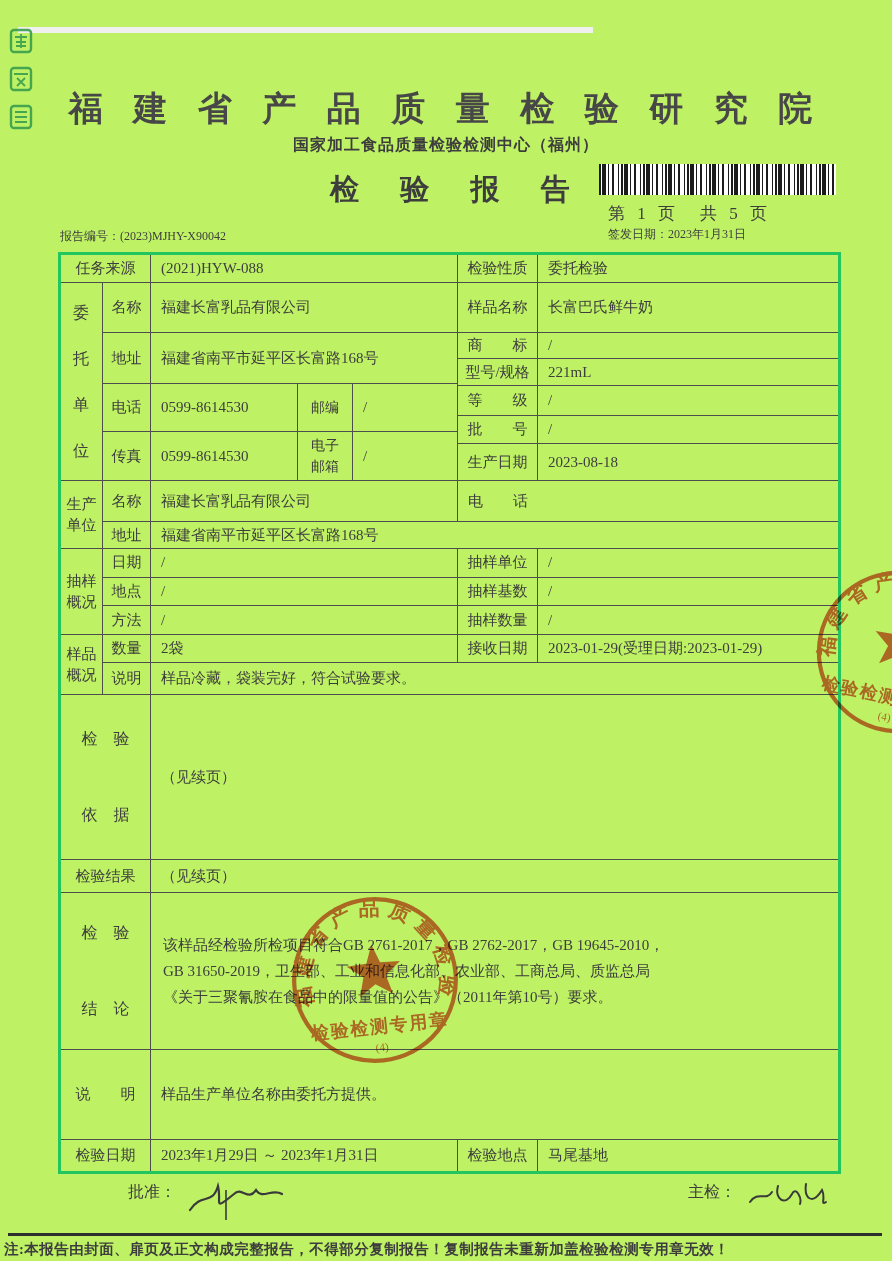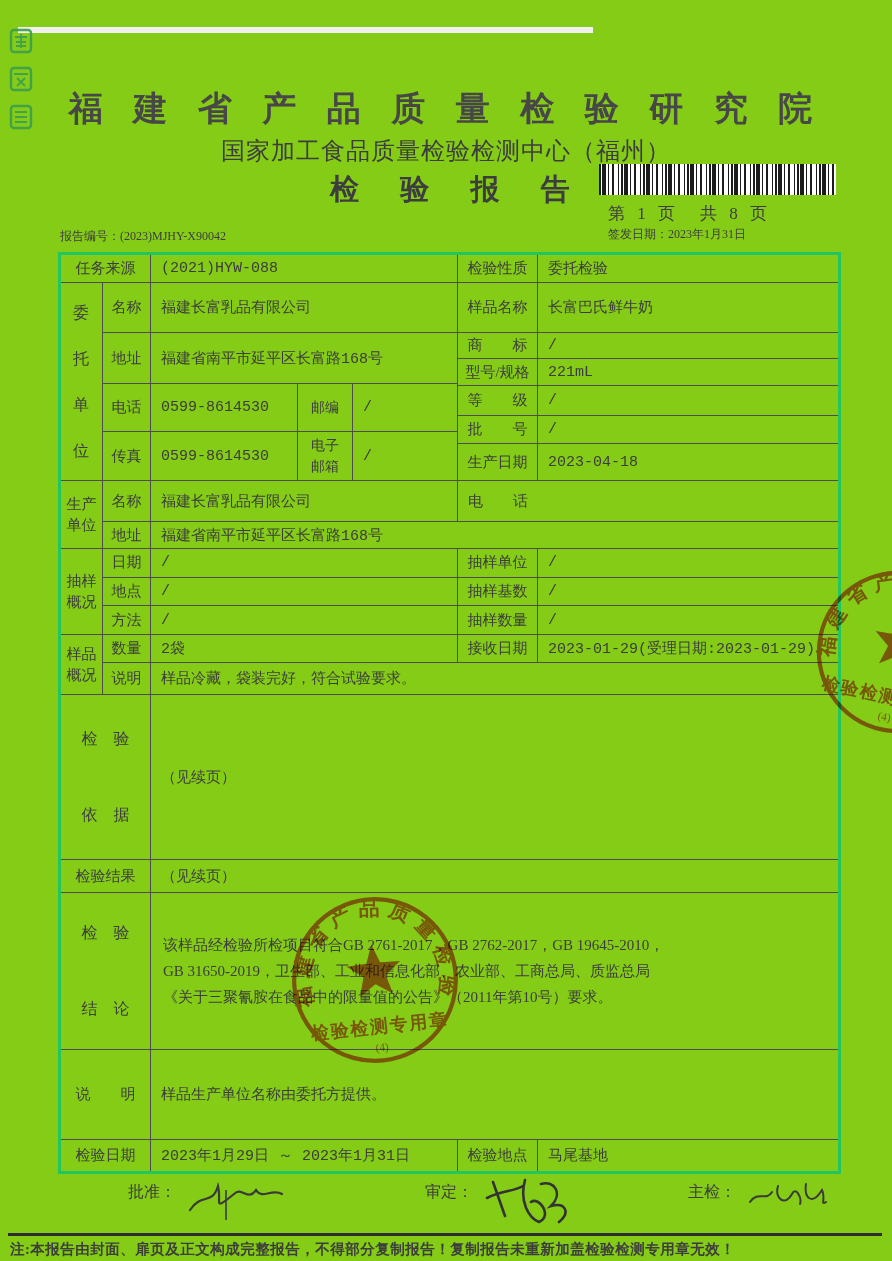--- a/index.html
+++ b/index.html
@@ -1,70 +1,70 @@
 <!DOCTYPE html>
 <html><head>
 <meta charset="utf-8">
 <style>
   :root { --ink:#3d3d3d; --bc:#4d4d4d; --red:#dd4a2e; --green:#3a9e4e; }
   * { box-sizing:border-box; margin:0; padding:0; }
   html,body { background:#ffffff; }
   body { width:892px; height:1261px; position:relative; overflow:hidden;
          font-family:"Liberation Serif","DejaVu Serif",serif; color:var(--ink); }
-  .page { position:absolute; inset:0; background:#84cc16; }
+  .page { position:absolute; inset:0; background:#bef264; }
 
   .scan-artifact { position:absolute; left:18px; top:27px; width:575px; height:6px;
                    background:#f0f0ef; }
 
   
   .inst-title { position:absolute; top:86px; left:0; width:100%; text-align:center;
                 font-size:34px; font-weight:bold; letter-spacing:11px; color:#474747; }
   .center-title { position:absolute; top:135px; left:0; width:100%; text-align:center;
-                  font-size:24px; font-weight:normal; letter-spacing:1px; }
+                  font-size:16px; font-weight:bold; letter-spacing:1px; }
   .report-title { position:absolute; top:170px; left:330px;
                   font-size:29px; font-weight:bold; letter-spacing:17px; }
   .barcode { position:absolute; left:599px; top:164px; width:237px; height:31px;
              background:repeating-linear-gradient(90deg,
                #1c1c1c 0 2px,#fff 2px 3px,#1c1c1c 3px 7px,#fff 7px 9px,
                #1c1c1c 9px 10px,#fff 10px 13px,#1c1c1c 13px 15px,#fff 15px 19px,
                #1c1c1c 19px 20px,#fff 20px 22px); }
   .page-info { position:absolute; left:608px; top:202px; font-size:17px; letter-spacing:4px; }
   .meta-left { position:absolute; left:60px; top:228px; font-size:12px; }
   .meta-right { position:absolute; left:608px; top:226px; font-size:12px; }
 
   
   .tbl { position:absolute; left:58px; top:252px; width:783px;
          border:3px solid #22c55e; font-size:15px; background:transparent; }
   .tr { display:flex; border-bottom:1.5px solid var(--bc); }
   .tr:last-child { border-bottom:none; }
   .td { border-right:1.5px solid var(--bc); display:flex; align-items:center; min-width:0; }
   .td:last-child { border-right:none; }
   .lab { justify-content:center; text-align:center; }
-  .val { padding-left:10px;font-family:Liberation Mono, monospace; }
+  .val { padding-left:10px; }
   .prelike { white-space:pre-line; }
   .w-sec{width:42px;flex:none} .w-flab{width:48px;flex:none}
   .w-lval{width:307px;flex:none} .w-pval{width:147px;flex:none}
   .w-slab{width:55px;flex:none;font-size:14px} .w-rlab{width:80px;flex:none}
   .w-big{width:90px;flex:none} .flex1{flex:1}
   .leftcol { width:355px; flex:none; border-right:1.5px solid var(--bc);
              display:flex; flex-direction:column; }
   .rightcol { flex:1; display:flex; flex-direction:column; min-width:0; }
   .srow { display:flex; border-bottom:1.5px solid var(--bc); min-height:0; }
   .srow:last-child { border-bottom:none; }
   .vlabel { line-height:46px; font-size:16px; letter-spacing:1px; }
   .v2 { line-height:21px; }
   .tall-lab { line-height:76px; font-size:16px; }
   .concl { padding:8px 24px 8px 12px; line-height:26px; align-items:center; }
 
   
   .sig-row { position:absolute; top:1182px; left:0; width:100%; height:56px; font-size:16px; }
   .sig-item { position:absolute; display:flex; align-items:flex-start; gap:6px; }
   .sig-svg { margin-top:-10px; }
   .footer-line { position:absolute; left:8px; top:1233px; width:874px; height:3px; background:#2e2e2e; }
-  .footer-note { position:absolute; left:10px; top:1240px; font-size:14.5px; font-weight:bold;
+  .footer-note { position:absolute; left:4px; top:1240px; font-size:14.5px; font-weight:bold;
                  letter-spacing:0.5px; white-space:nowrap;text-align:right; }
 
   
   .stamp { position:absolute; mix-blend-mode:multiply; opacity:0.8; }
   .stamp-center { left:281px; top:886px; transform:rotate(-6deg); }
   .stamp-edge { left:806px; top:560px; transform:rotate(12deg); }
   .green-seal { position:absolute; left:9px; opacity:0.9; }
 </style>
 </head>
 <body>
@@ -82,21 +82,21 @@
   </svg>
   <svg class="green-seal" style="top:104px" width="24" height="26" viewBox="0 0 24 26">
     <rect x="2" y="2" width="20" height="22" rx="3" fill="none" stroke="#3a9e4e" stroke-width="2.4"></rect>
     <path d="M6 8 H18 M6 13 H18 M6 18 H18" stroke="#3a9e4e" stroke-width="1.8" fill="none"></path>
   </svg>
 
   <div class="inst-title">福 建 省 产 品 质 量 检 验 研 究 院</div>
   <div class="center-title">国家加工食品质量检验检测中心（福州）</div>
   <div class="report-title">检 验 报 告</div>
   <div class="barcode"></div>
-  <div class="page-info">第 1 页　共 8 页</div>
+  <div class="page-info">第 1 页　共 5 页</div>
   <div class="meta-left"><span>报告编号：</span><span>(2023)MJHY-X90042</span></div>
   <div class="meta-right"><span>签发日期：</span><span>2023年1月31日</span></div>
 
   <div class="tbl">
 
     <div class="tr" style="height:28px">
       <div class="td lab w-big">任务来源</div>
       <div class="td val w-lval">(2021)HYW-088</div>
       <div class="td lab w-rlab">检验性质</div>
       <div class="td val flex1">委托检验</div>
@@ -146,21 +146,21 @@
         <div class="srow" style="height:30px">
           <div class="td lab w-rlab">等　　级</div>
           <div class="td val flex1">/</div>
         </div>
         <div class="srow" style="height:28px">
           <div class="td lab w-rlab">批　　号</div>
           <div class="td val flex1">/</div>
         </div>
         <div class="srow" style="height:36px">
           <div class="td lab w-rlab">生产日期</div>
-          <div class="td val flex1">2023-04-18</div>
+          <div class="td val flex1">2023-08-18</div>
         </div>
       </div>
     </div>
 
     <div class="tr" style="height:68px">
       <div class="td lab w-sec prelike v2">生产
 单位</div>
       <div class="rightcol">
         <div class="srow" style="height:42px">
           <div class="td lab w-flab">名称</div>
@@ -247,26 +247,20 @@
       <div class="td val flex1">马尾基地</div>
     </div>
   </div>
 
   <div class="sig-row">
     <div class="sig-item" style="left:128px">
       <span>批准：</span>
       <svg class="sig-svg" width="110" height="52" viewBox="0 0 110 52">
         <path d="M8 38 C20 20, 30 34, 36 14 C40 30, 30 40, 52 22 C60 14, 66 30, 74 18 C80 28, 90 16, 100 22" fill="none" stroke="#3a3a3a" stroke-width="2.2" stroke-linecap="round"></path>
         <path d="M44 18 L44 48" fill="none" stroke="#3a3a3a" stroke-width="1.6"></path>
-      </svg>
-    </div>
-    <div class="sig-item" style="left:425px">
-      <span>审定：</span>
-      <svg class="sig-svg" width="100" height="56" viewBox="0 0 100 56">
-        <path d="M14 10 L26 44 M8 26 C24 18, 34 20, 44 14 M46 8 C40 30, 50 46, 60 50 C74 44, 60 24, 52 30 M62 12 C76 8, 84 22, 72 34 C86 30, 92 40, 80 50" fill="none" stroke="#333" stroke-width="2.6" stroke-linecap="round"></path>
       </svg>
     </div>
     <div class="sig-item" style="left:688px">
       <span>主检：</span>
       <svg class="sig-svg" width="90" height="44" viewBox="0 0 90 44">
         <path d="M8 30 C16 18, 24 30, 30 20 M36 14 C32 28, 44 34, 50 22 C54 14, 60 26, 58 32 M64 12 C62 26, 70 34, 80 18 C84 26, 78 34, 84 30" fill="none" stroke="#3a3a3a" stroke-width="2" stroke-linecap="round"></path>
       </svg>
     </div>
   </div>
 

